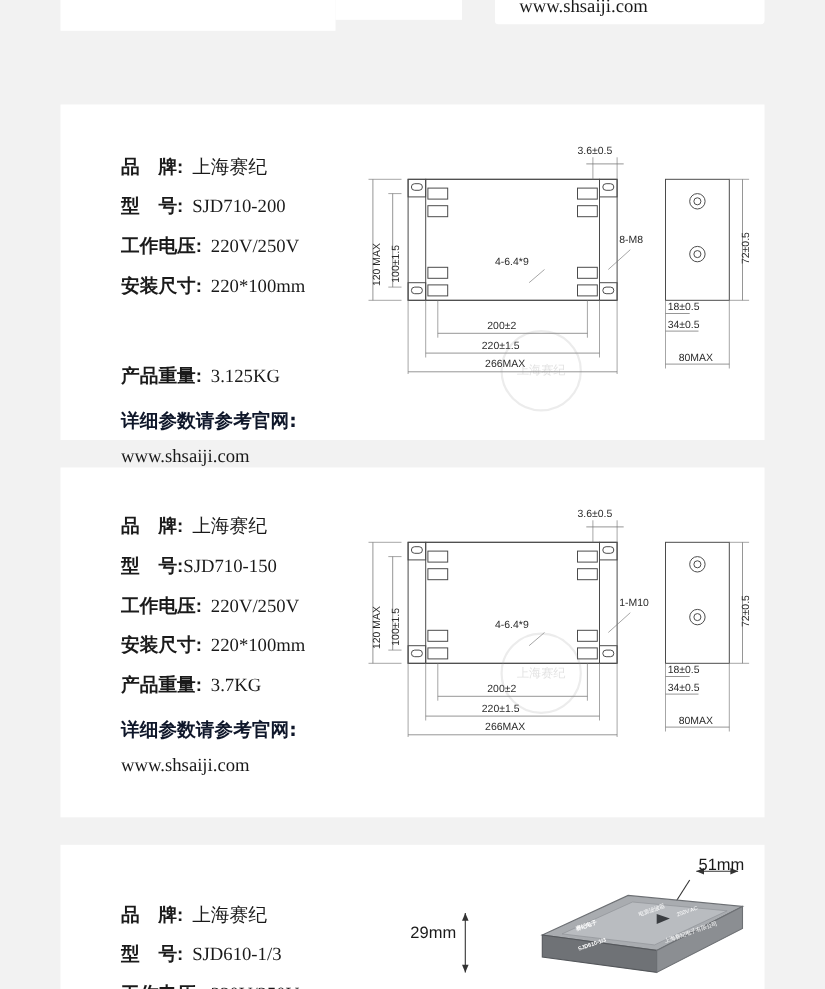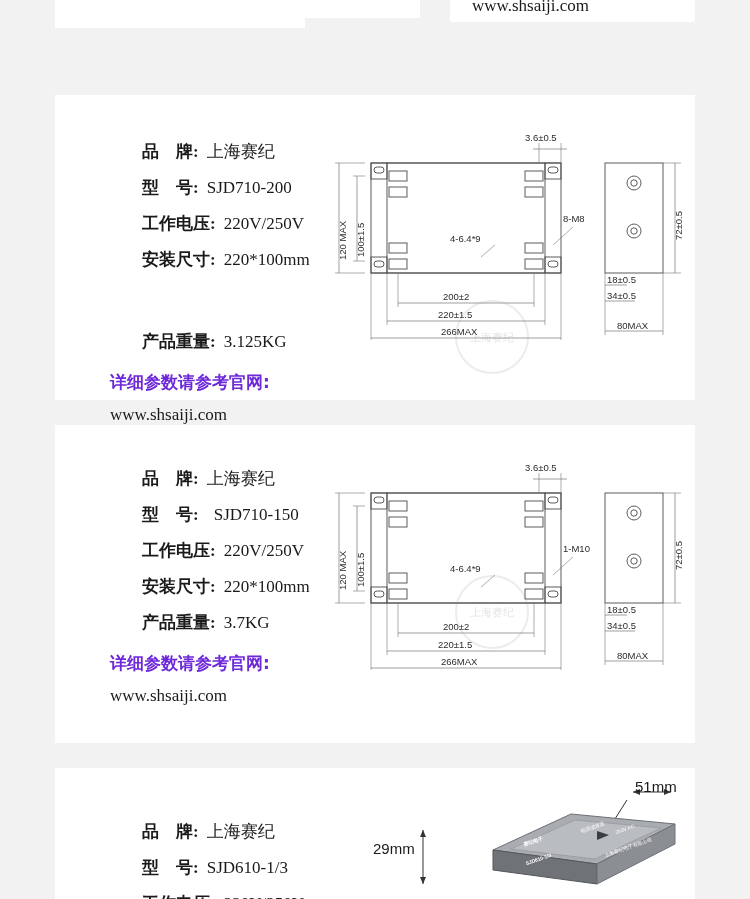--- a/index.html
+++ b/index.html
@@ -31,32 +31,31 @@
     display: flex;
     align-items: baseline;
     margin-bottom: 13px;
     font-size: 17px;
     color: #1a1a1a;
     white-space: nowrap;
   }
   .spec-label {
     font-weight: bold;
     letter-spacing: 0px;
-    font-family: Liberation Serif, serif;
-    margin-left: 32px;
+    font-family: Liberation Sans, sans-serif;
   }
   .spec-value {
     font-family: "Liberation Serif", "DejaVu Serif", serif;
     font-size: 17px;
     color: #1a1a1a;
   }
   .spec-note {
     font-weight: bold;
     font-size: 17px;
-    color: #6d28d9;
+    color: #0f172a;
     margin-bottom: 11px;
     font-family: "DejaVu Sans", "Liberation Sans", sans-serif;
   }
   .spec-url {
     font-size: 17px;
     color: #1a1a1a;
     font-family: "Liberation Serif", "DejaVu Serif", serif;
   }
 
   
@@ -259,21 +258,21 @@
 
   <div class="card" style="left:55px; top:425px; width:640px; height:318px;">
 
     <div class="spec" style="position:absolute; left:55px; top:42px; width:250px;">
       <div class="spec-row">
         <span class="spec-label">品　牌:</span>
         <span class="spec-value" style="margin-left:8px;">上海赛纪</span>
       </div>
       <div class="spec-row">
         <span class="spec-label">型　号:</span>
-        <span class="spec-value" style="margin-left:15px;">SJD710-150</span>
+        <span class="spec-value" style="margin-left:0;">SJD710-150</span>
       </div>
       <div class="spec-row">
         <span class="spec-label">工作电压:</span>
         <span class="spec-value" style="margin-left:8px;">220V/250V</span>
       </div>
       <div class="spec-row">
         <span class="spec-label">安装尺寸:</span>
         <span class="spec-value" style="margin-left:8px;">220*100mm</span>
       </div>
       <div class="spec-row">

